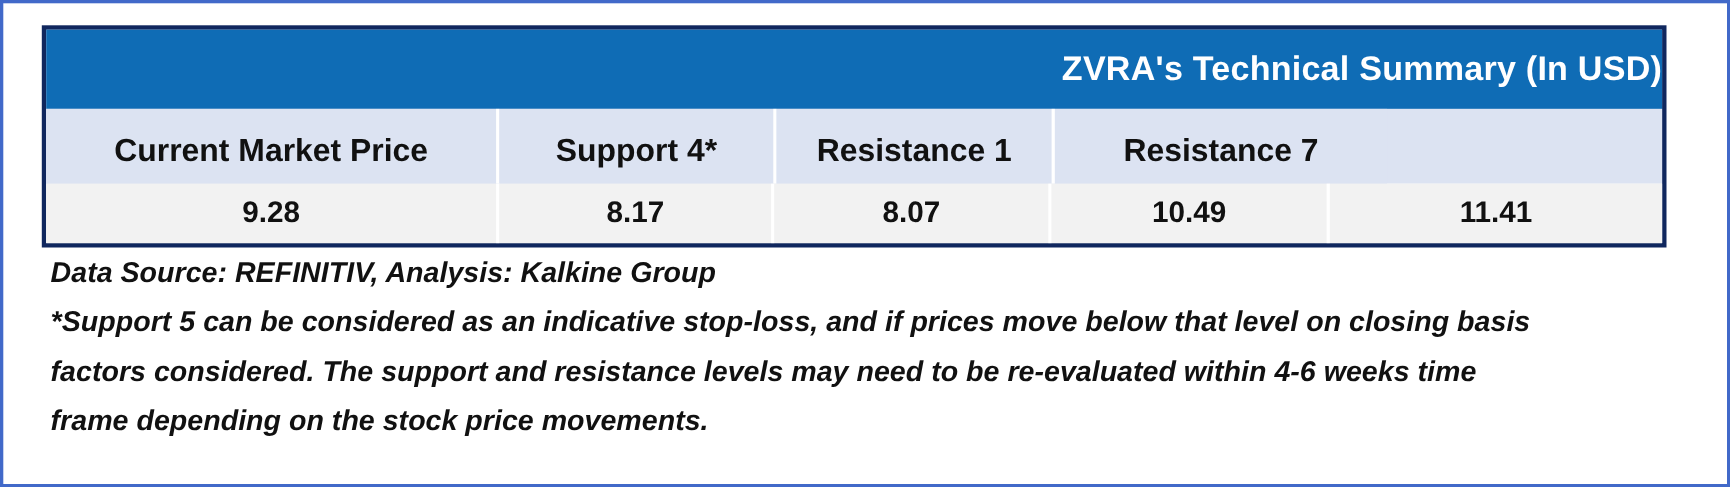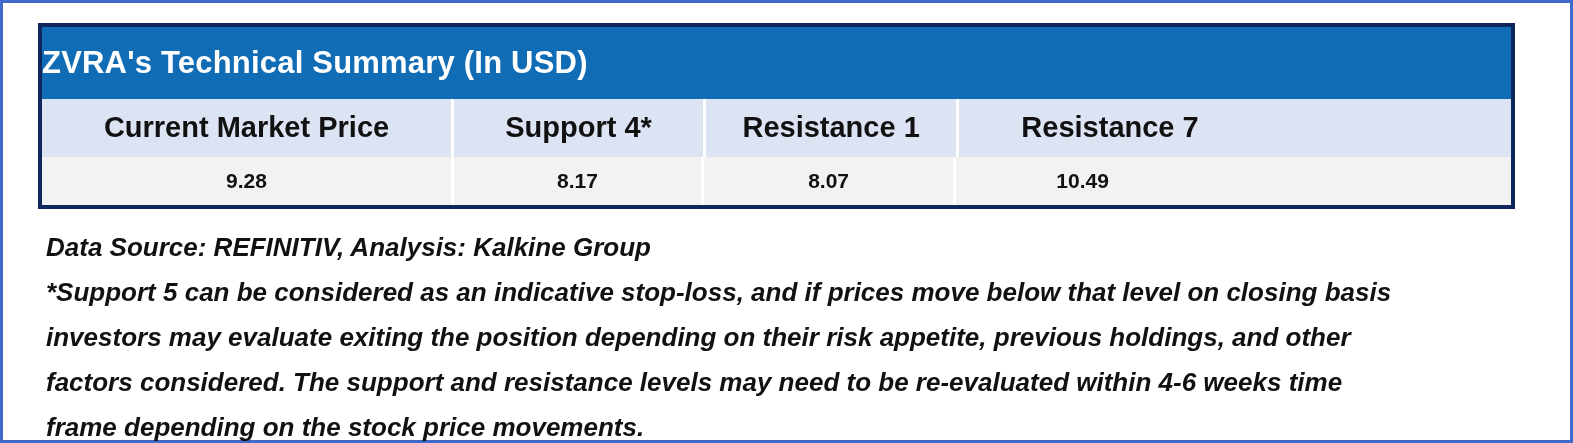--- a/index.html
+++ b/index.html
@@ -41,21 +41,21 @@
     top: 0;
     width: 1477px;
     box-sizing: border-box;
     border: 4px solid #10275e;
     background: #ffffff;
   }
 
   .table-title {
     background: #0f6cb5;
     color: #ffffff;
-    text-align: left;
+    text-align: right;
     font-weight: bold;
     font-size: 31px;
     letter-spacing: .2px;
     line-height: 1;
     padding: 20px 0 21px 0;
     white-space: nowrap;
   }
 
   .row {
     display: flex;
@@ -71,30 +71,30 @@
     white-space: nowrap;
     overflow: hidden;
   }
 
   .head-row .cell {
     background: #dce3f2;
     color: #111111;
     font-weight: bold;
     font-size: 29px;
     line-height: 1;
-    padding: 14px 4px 15px 4px;
+    padding: 24px 4px 15px 4px;
     border-right: 3px solid #ffffff;
   }
   .head-row .cell:last-child { border-right: none; }
 
   .val-row .cell {
     background: #f2f2f2;
     color: #111111;
     font-weight: bold;
-    font-size: 21px;
+    font-size: 27px;
     line-height: 1;
     padding: 13px 4px 14px 4px;
     border-right: 3px solid #ffffff;
   }
   .val-row .cell:last-child { border-right: none; }
 
   
   .c0 { width: 28.05%; }
   .c1 { width: 17.02%; }
   .c2 { width: 17.16%; }
@@ -131,26 +131,26 @@
         <div class="cell c2">Support 4*</div>
         <div class="cell c3">Resistance 1</div>
         <div class="cell c4">Resistance 7</div>
       </div>
 
       <div class="row val-row">
         <div class="cell c0">9.28</div>
         <div class="cell c1">8.17</div>
         <div class="cell c2">8.07</div>
         <div class="cell c3">10.49</div>
+        <div class="cell c4">11.41</div>
       </div>
 
     </div>
 
     <div class="notes">
       <div class="note-line">Data Source: REFINITIV, Analysis: Kalkine Group</div>
       <div class="disclaimer-line">*Support 5 can be considered as an indicative stop-loss, and if prices move below that level on closing basis</div>
-      <div class="disclaimer-line">investors may evaluate exiting the position depending on their risk appetite, previous holdings, and other</div>
       <div class="disclaimer-line">factors considered. The support and resistance levels may need to be re-evaluated within 4-6 weeks time</div>
       <div class="disclaimer-line">frame depending on the stock price movements.</div>
     </div>
 
   </div>
 </div>
 
 </body></html>

